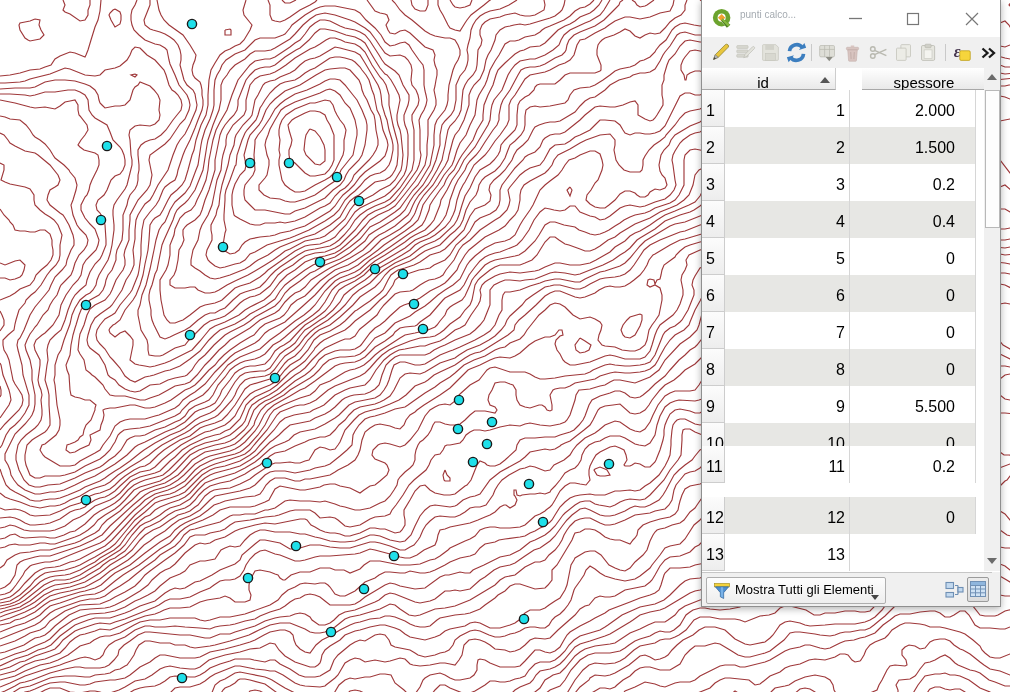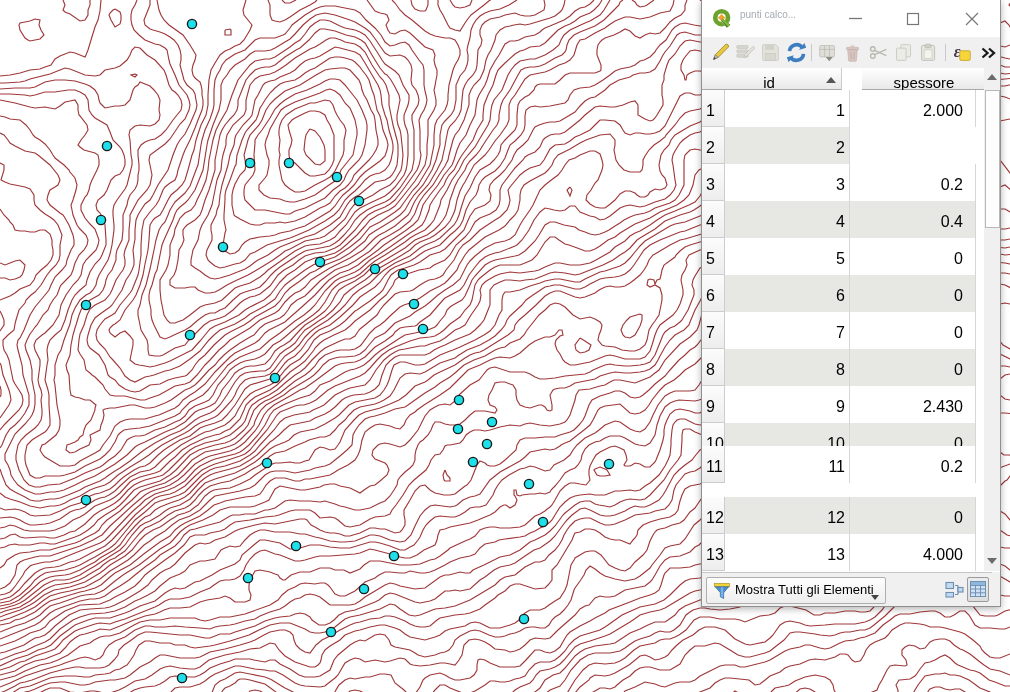--- a/index.html
+++ b/index.html
@@ -19,37 +19,37 @@
 .tbi { position:absolute; top:5px; width:21px; height:21px; }
 .tsep { position:absolute; top:7px; width:1px; height:17px; background:#c9c9c9; }
 #chev { position:absolute; left:279px; top:10px; }
 
 #tablearea { position:absolute; left:0; top:68px; width:298px; height:504px; background:#fff; }
 
 .hdr { position:absolute; top:0; height:22px; background:linear-gradient(#ffffff,#e9e9e9);
   border-right:1px solid #cdcdcd; border-bottom:1px solid #a8a8a8; font-size:15px; color:#000;
   text-align:center; line-height:21px; padding-top:4px; }
 #hcorner { left:0; width:23px; }
-#hid { left:15px; width:125px; padding-right:20px; }
+#hid { left:9px; width:125px; padding-right:20px; }
 #hsp { left:160px; width:125px; }
 #sortarrow { position:absolute; right:5px; top:9px; width:0; height:0;
   border-left:5px solid transparent; border-right:5px solid transparent; border-bottom:6px solid #555; }
 
 #rowswrap { position:absolute; left:0; top:22px; width:282px; height:481px; overflow:hidden; }
 .tr { position:absolute; left:0; width:282px; height:37px; background:#fff; }
 .tr.alt .c1, .tr.alt .c2 { background:#e7e7e4; }
 .rn { position:absolute; left:0; top:0; width:23px; height:37px; background:linear-gradient(#fcfcfc,#ededed);
   border-right:1px solid #cdcdcd; border-bottom:1px solid #cdcdcd; font-size:16px; color:#000;
   line-height:37px; padding-top:2px; padding-left:4px; }
 .c1 { position:absolute; left:23px; top:0; width:125px; height:37px; border-right:1px solid #d6d6d6;
   font-size:16px; color:#000; line-height:37px; text-align:right;
   padding-top:2px; padding-right:4px; background:#fff; }
 .c2 { position:absolute; left:148px; top:0; width:126px; height:37px; border-right:1px solid #d6d6d6;
   font-size:16px; color:#000; line-height:37px; text-align:right;
-  padding-top:2px; padding-right:12px; background:#fff; }
+  padding-top:2px; padding-right:20px; background:#fff; }
 
 #vscroll { position:absolute; left:282px; top:0; width:16px; height:503px; background:#f0f0f0; }
 .sbtn { position:absolute; left:0; width:16px; height:20px; background:#f0f0f0; }
 #sthumb { position:absolute; left:0.5px; top:22px; width:15px; height:138px; background:#fdfdfd;
   border:1px solid #b8b8b8; }
 .arr { position:absolute; left:3px; width:0; height:0; border-left:5px solid transparent;
   border-right:5px solid transparent; }
 
 #bottombar { position:absolute; left:0; top:572px; width:290px; height:34px; background:#f0f0f0;
   border-top:1px solid #c6c6c6; }
@@ -190,20 +190,21 @@
     <div id="hsp" class="hdr">spessore</div>
     <div id="rowswrap">
 <div class="tr" style="top:0px">
             <div class="rn">1</div>
             <div class="c1">1</div>
             <div class="c2">2.000</div>
           </div>
 <div class="tr alt" style="top:37px">
             <div class="rn">2</div>
             <div class="c1">2</div>
+            <div class="c2">1.500</div>
           </div>
 <div class="tr" style="top:74px">
             <div class="rn">3</div>
             <div class="c1">3</div>
             <div class="c2">0.2</div>
           </div>
 <div class="tr alt" style="top:111px">
             <div class="rn">4</div>
             <div class="c1">4</div>
             <div class="c2">0.4</div>
@@ -224,41 +225,40 @@
             <div class="c2">0</div>
           </div>
 <div class="tr alt" style="top:259px">
             <div class="rn">8</div>
             <div class="c1">8</div>
             <div class="c2">0</div>
           </div>
 <div class="tr" style="top:296px">
             <div class="rn">9</div>
             <div class="c1">9</div>
-            <div class="c2">2.430</div>
+            <div class="c2">5.500</div>
           </div>
 <div class="tr alt" style="top:333px">
             <div class="rn">10</div>
             <div class="c1">10</div>
             <div class="c2">0</div>
           </div>
 <div class="tr" style="top:356px">
             <div class="rn">11</div>
             <div class="c1">11</div>
             <div class="c2">0.2</div>
           </div>
 <div class="tr alt" style="top:407px">
             <div class="rn">12</div>
             <div class="c1">12</div>
             <div class="c2">0</div>
           </div>
 <div class="tr" style="top:444px">
             <div class="rn">13</div>
             <div class="c1">13</div>
-            <div class="c2">4.000</div>
           </div>
     </div>
     <div id="vscroll">
       <div class="sbtn" style="top:0">
             <div class="arr" style="top:6px;border-bottom:6px solid #6b6b6b"></div>
           </div>
       <div id="sthumb"></div>
       <div class="sbtn" style="top:483px">
             <div class="arr" style="top:7px;border-top:6px solid #6b6b6b"></div>
           </div>

